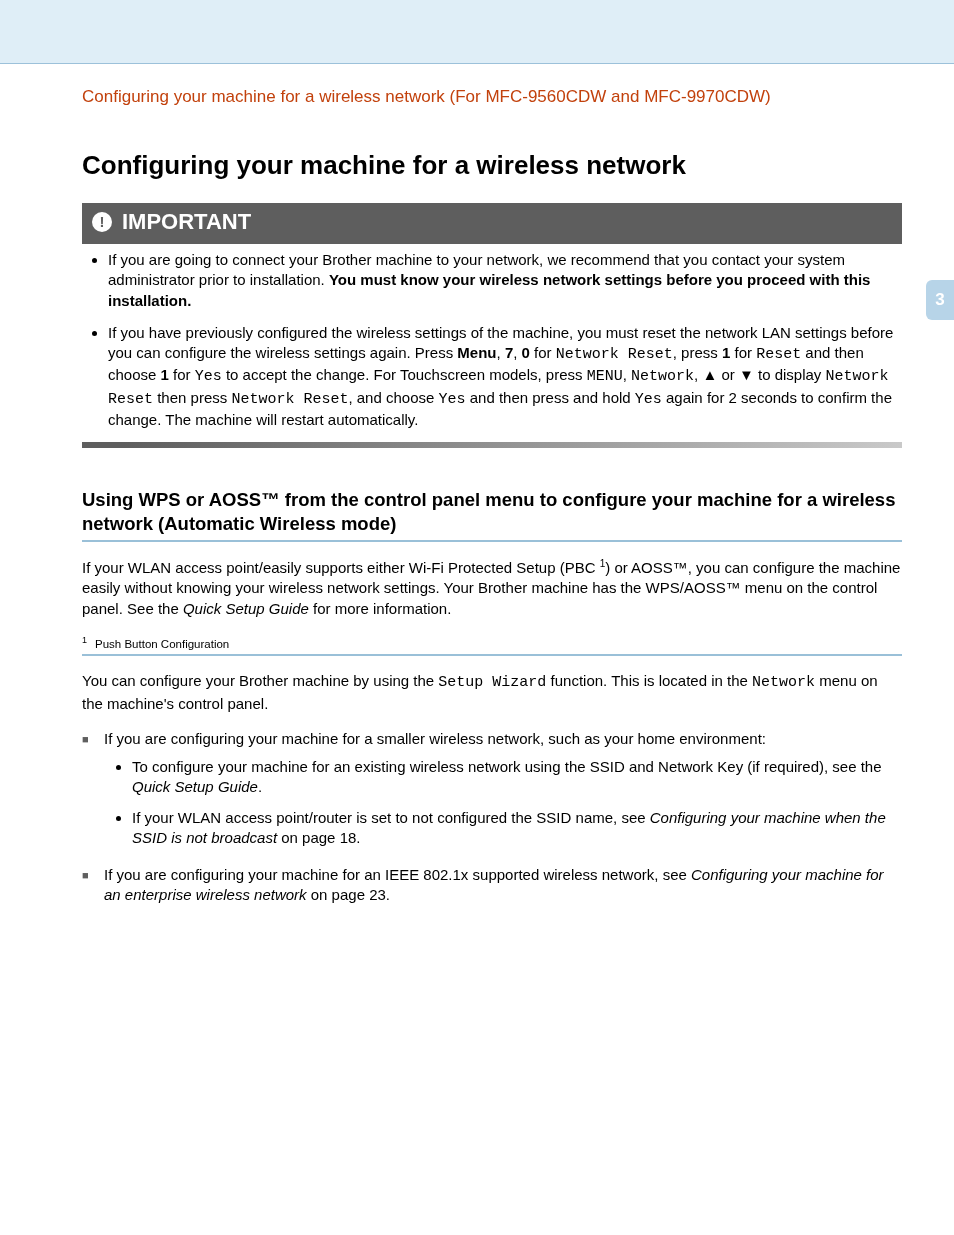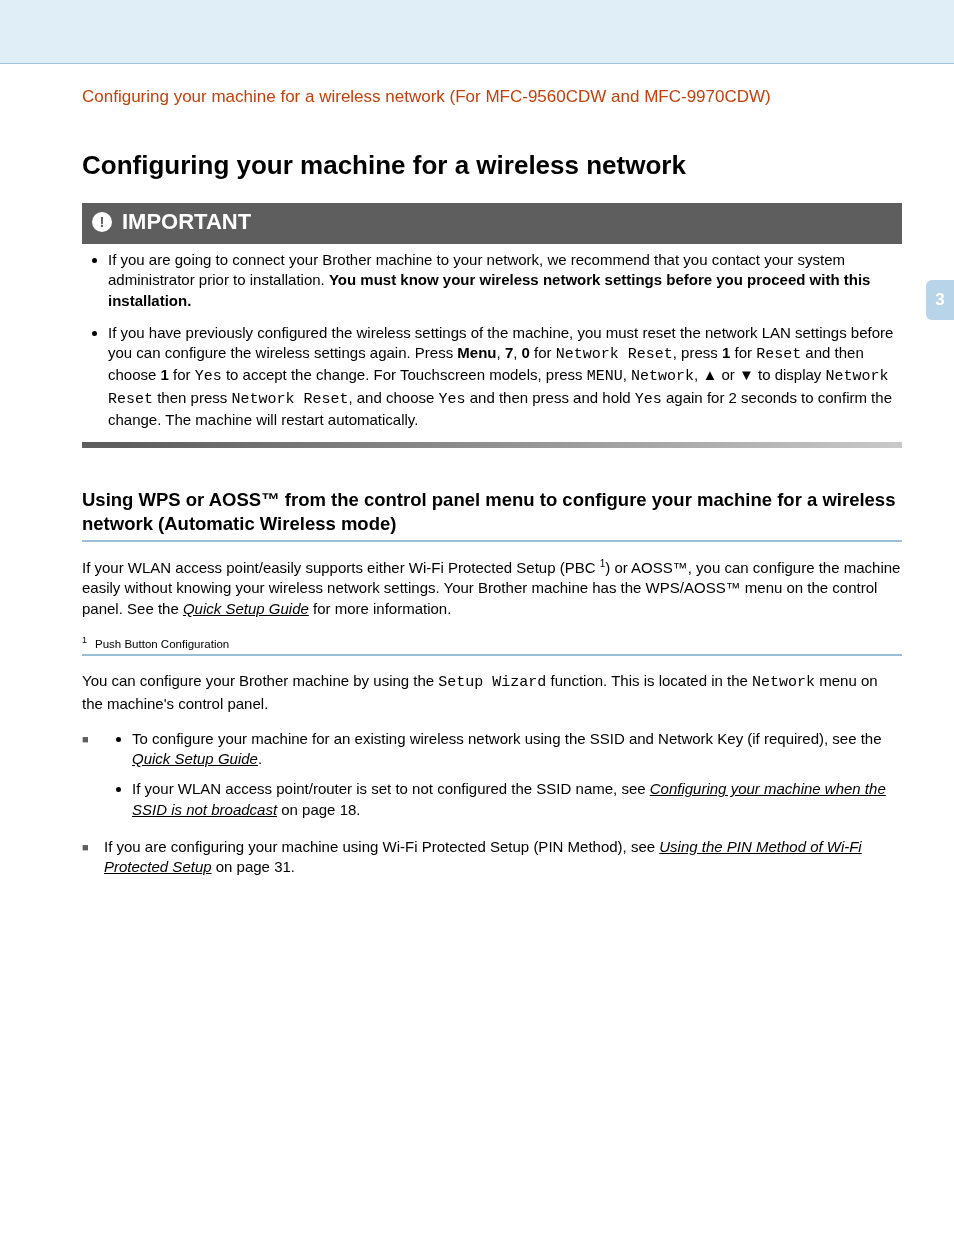--- a/index.html
+++ b/index.html
@@ -20,21 +20,21 @@
   .footnote { font-size:11.5px; margin:10px 0 0 0; }
   .footnote .fn-num { font-size:9px; vertical-align:super; margin-right:8px; }
   .mono { font-family: "Courier New", monospace; }
   ul.square { list-style:none; margin:10px 0 0 0; padding-left:18px; }
   ul.square > li { position:relative; margin-bottom:12px; padding-left:4px; }
   ul.square > li:before { content:"■"; position:absolute; left:-18px; color:#5f5f5f; font-size:11px; top:3px; }
   ul.inner { margin:8px 0 17px 0; padding-left:28px; }
   ul.inner > li { margin-bottom:10px; list-style:disc; }
   .pagenum { position:absolute; right:-28px; bottom:-210px; font-size:12px; font-weight:bold; }
   .pagenum-bar { display:inline-block; width:6px; height:14px; background:#f2a03d; margin-left:6px; vertical-align:-2px; }
-  em { font-style:italic;text-decoration:underline; }
+  em { font-style:italic; }
 </style>
 </head>
 <body>
 
 <div class="topbar"></div>
 <div class="sidetab">3</div>
 
 <div class="page">
   <div class="breadcrumb">Configuring your machine for a wireless network (For MFC-9560CDW and MFC-9970CDW)</div>
 
@@ -70,24 +70,25 @@
   </p>
 
   <div class="h2rule"></div>
 
   <p>
     <span>You can configure your Brother machine by using the </span><span class="mono">Setup Wizard</span><span> function. This is located in the </span><span class="mono">Network</span><span> menu on the machine's control panel.</span>
   </p>
 
   <ul class="square">
     <li>
+      <span>If you are configuring your machine for a smaller wireless network, such as your home environment:</span>
       <ul class="inner">
         <li><span>To configure your machine for an existing wireless network using the SSID and Network Key (if required), see the </span><em>Quick Setup Guide</em><span>.</span></li>
         <li><span>If your WLAN access point/router is set to not configured the SSID name, see </span><em>Configuring your machine when the SSID is not broadcast</em><span> on page 18.</span></li>
       </ul>
     </li>
-    <li><span>If you are configuring your machine using Wi-Fi Protected Setup (PIN Method), see </span><em>Using the PIN Method of Wi-Fi Protected Setup</em><span> on page 31.</span></li>
+    <li><span>If you are configuring your machine for an IEEE 802.1x supported wireless network, see </span><em>Configuring your machine for an enterprise wireless network</em><span> on page 23.</span></li>
   </ul>
 
   <div class="pagenum">
     <span>17</span><span class="pagenum-bar"></span>
   </div>
 </div>
 
 </body></html>

